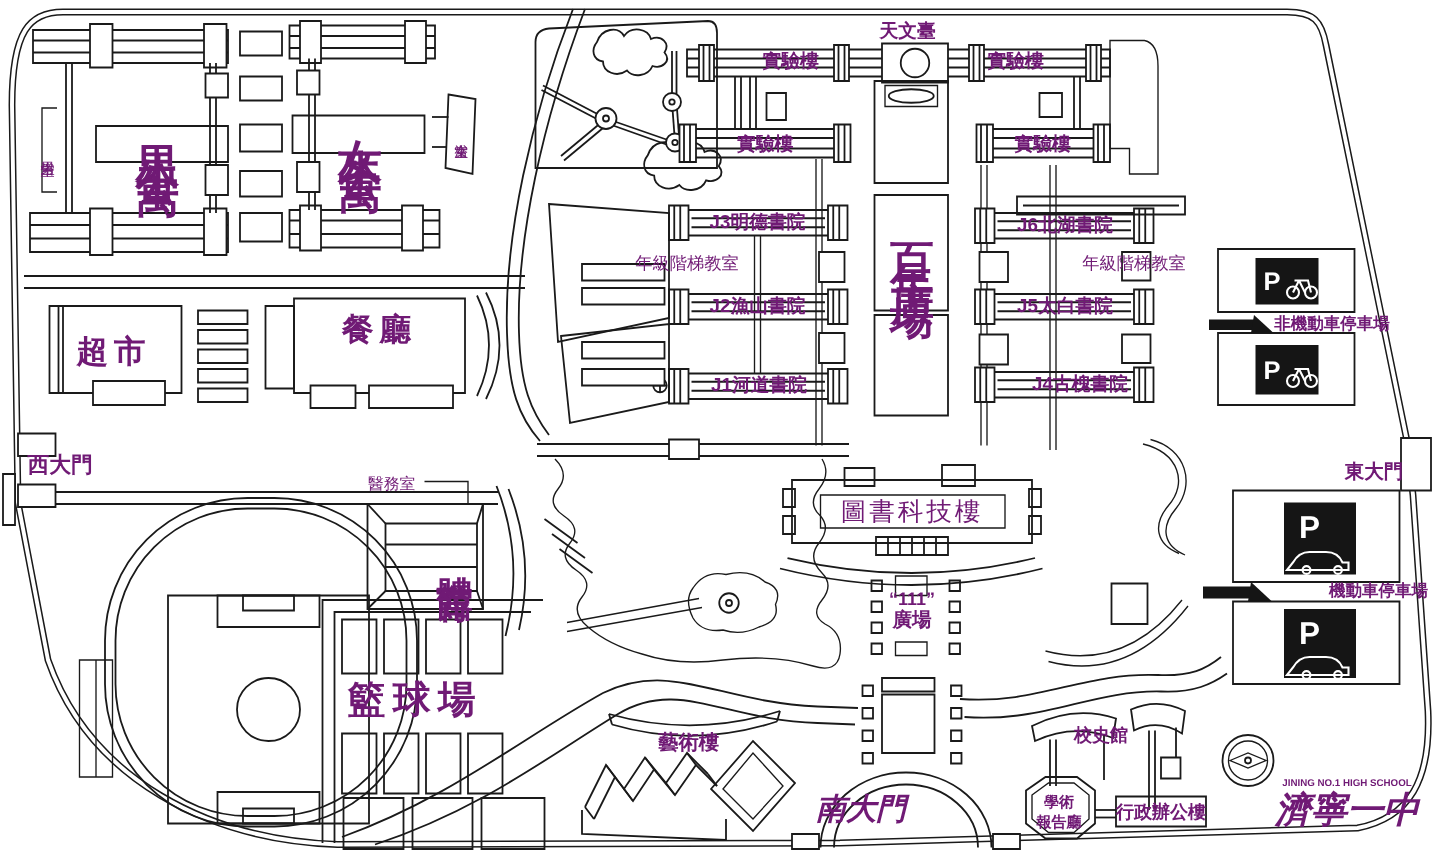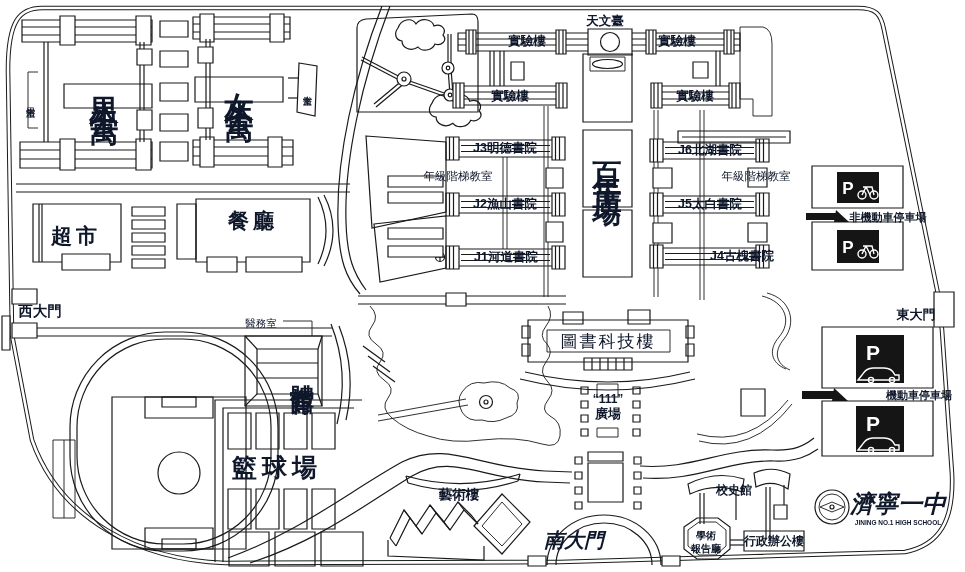--- a/index.html
+++ b/index.html
@@ -9,25 +9,25 @@
   svg *{vector-effect:non-scaling-stroke;}
   .lw path,.lw rect,.lw circle,.lw line,.lw polyline,.lw polygon,.lw ellipse{
       fill:none;stroke:#1a1a1a;stroke-width:1.2;}
   .lw .thin{stroke-width:0.9;}
   .lw .f{fill:#fff;}
   .lw .blk{fill:#151515;stroke:none;}
   .lw .wht{stroke:#fff;fill:none;stroke-width:1.4;}
   .lw .rb{stroke:#1a1a1a;stroke-width:4.6;fill:none;}
   .lw .rw{stroke:#fff;stroke-width:2.6;fill:none;}
   .lbl{position:absolute;transform:translate(-50%,-50%);white-space:nowrap;
-       font-weight:700;line-height:1;color:#0f172a;}
+       font-weight:700;line-height:1;color:#701a75;}
   .vert{writing-mode:vertical-rl;text-orientation:upright;}
   .pw{color:#fff;font-weight:900;}
   .lt{font-weight:400;}
-  .logo-cn{font-family:"DejaVu Serif", serif;font-style:italic;font-weight:700;}
+  .logo-cn{font-family:"DejaVu Serif", serif;font-style:italic;font-weight:700;margin-top:36px;}
 </style>
 </head>
 <body>
 
 <div class="map">
 <svg class="lw" width="965" height="572" viewBox="0 0 965 572">
   <defs>
     <g id="cbar">
       <rect x="0" y="0" width="115" height="17"></rect>
       <line x1="13" y1="5.5" x2="102" y2="5.5"></line>
@@ -468,21 +468,21 @@
   <div class="lbl" style="left:527px;top:41px;font-size:12.5px;">實驗樓</div>
   <div class="lbl" style="left:677px;top:41px;font-size:12.5px;">實驗樓</div>
   <div class="lbl" style="left:510px;top:96px;font-size:12.5px;">實驗樓</div>
   <div class="lbl" style="left:695px;top:96px;font-size:12.5px;">實驗樓</div>
   <div class="lbl vert" style="left:607px;top:163px;font-size:29px;font-weight:900;letter-spacing:12px;">百年廣場</div>
   <div class="lbl" style="left:505px;top:148px;font-size:12.5px;">J3明德書院</div>
   <div class="lbl" style="left:505px;top:204px;font-size:12.5px;">J2漁山書院</div>
   <div class="lbl" style="left:506px;top:257px;font-size:12.5px;">J1河道書院</div>
   <div class="lbl" style="left:710px;top:150px;font-size:12.5px;">J6北湖書院</div>
   <div class="lbl" style="left:710px;top:204px;font-size:12.5px;">J5太白書院</div>
-  <div class="lbl" style="left:742px;top:256px;font-size:12.5px;">J4古槐書院</div>
+  <div class="lbl" style="left:720px;top:256px;font-size:12.5px;">J4古槐書院</div>
   <div class="lbl lt" style="left:458px;top:177px;font-size:11.5px;">年級階梯教室</div>
   <div class="lbl lt" style="left:756px;top:177px;font-size:11.5px;">年級階梯教室</div>
   <div class="lbl" style="left:40px;top:311px;font-size:14.5px;">西大門</div>
   <div class="lbl" style="left:916px;top:314px;font-size:13px;">東大門</div>
   <div class="lbl" style="left:574px;top:540px;font-size:20px;font-style:italic;">南大門</div>
   <div class="lbl lt" style="left:261px;top:323px;font-size:10.5px;">醫務室</div>
   <div class="lbl vert" style="left:302px;top:370px;font-size:24px;font-weight:900;letter-spacing:3px;">體育館</div>
   <div class="lbl" style="left:608px;top:341px;font-size:17px;font-weight:400;letter-spacing:2px;">圖書科技樓</div>
   <div class="lbl" style="left:608px;top:399px;font-size:12px;">“111”</div>
   <div class="lbl" style="left:608px;top:413px;font-size:13px;text-align:right;">廣場</div>

